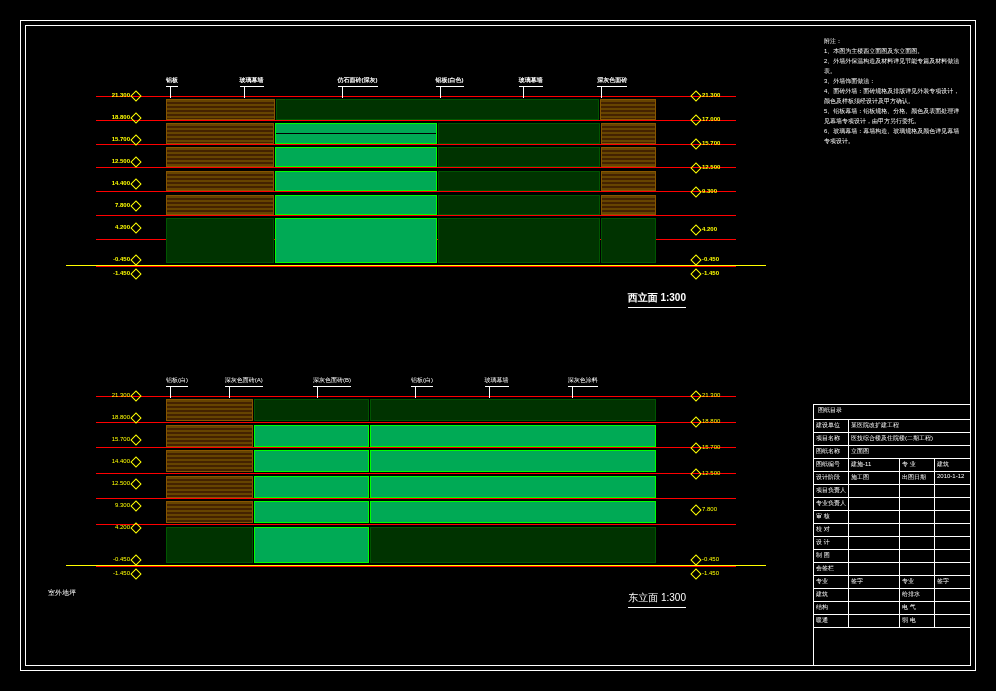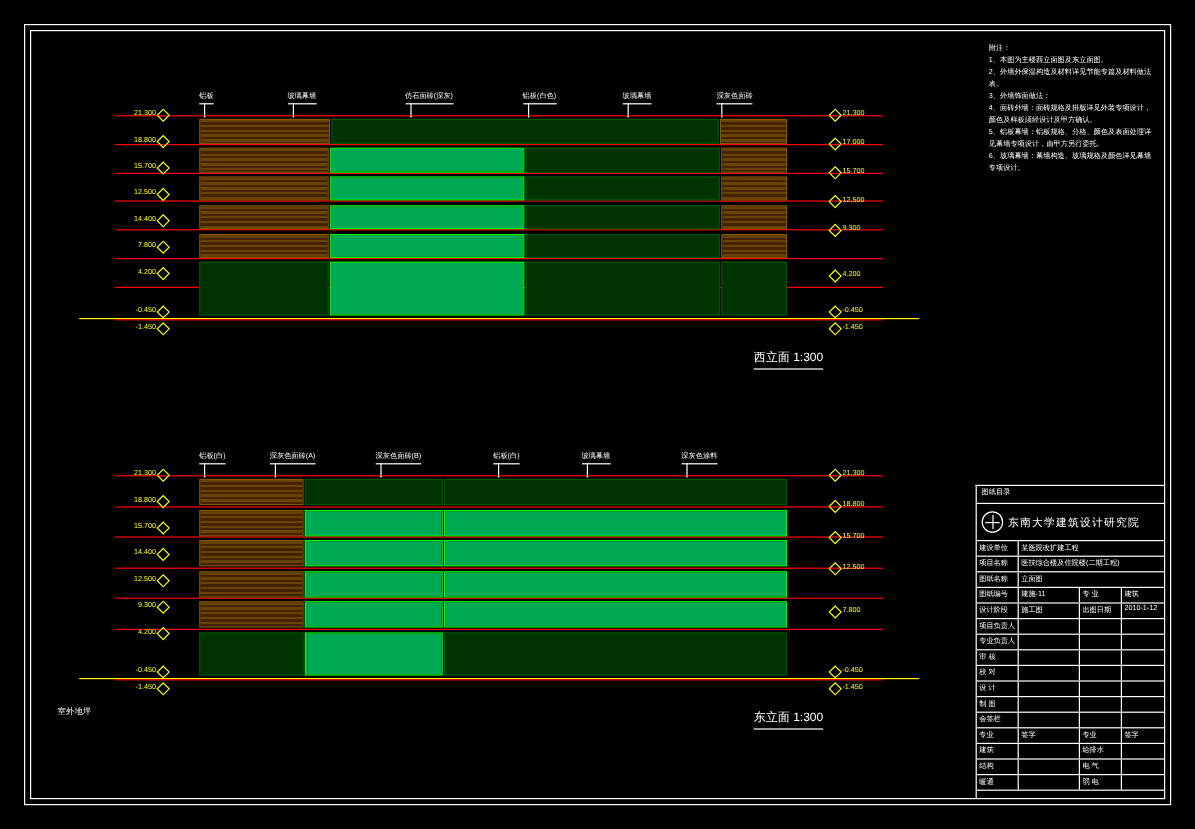--- a/index.html
+++ b/index.html
@@ -104,21 +104,21 @@
     padding: 1px 4px;
     font-size: 6px;
   }
 
   
   .elevation {
     position: absolute;
     left: 60px;
     width: 660px;
   }
-  .elev-top { top: 40px; height: 240px; }
+  .elev-top { top: 40px; height: 240px; font-weight: bold; }
   .elev-bot { top: 340px; height: 240px; }
 
   .elev-title {
     position: absolute;
     right: 60px;
     bottom: -2px;
     font-size: 10px;
     color: #fff;
     border-bottom: 1px solid #fff;
     padding-bottom: 2px;
@@ -374,24 +374,20 @@
       <span class="level-label level-right" style="top:204px">-1.450</span>
 
       <div class="elev-title">东立面   1:300</div>
       <div class="corner-label">室外地坪</div>
     </div>
 
   </div>
 
   <div class="title-block">
     <div class="tb-header">图纸目录</div>
-    <div class="tb-logo-row">
-      <div class="tb-logo"></div>
-      <div class="tb-logo-text">东南大学建筑设计研究院</div>
-    </div>
     <div id="tb-rows">
           <div class="tb-row">
             <div class="tb-cell w30">建设单位</div>
             <div class="tb-cell flex1">某医院改扩建工程</div>
           </div>
           <div class="tb-row">
             <div class="tb-cell w30">项目名称</div>
             <div class="tb-cell flex1">医技综合楼及住院楼(二期工程)</div>
           </div>
           <div class="tb-row">

